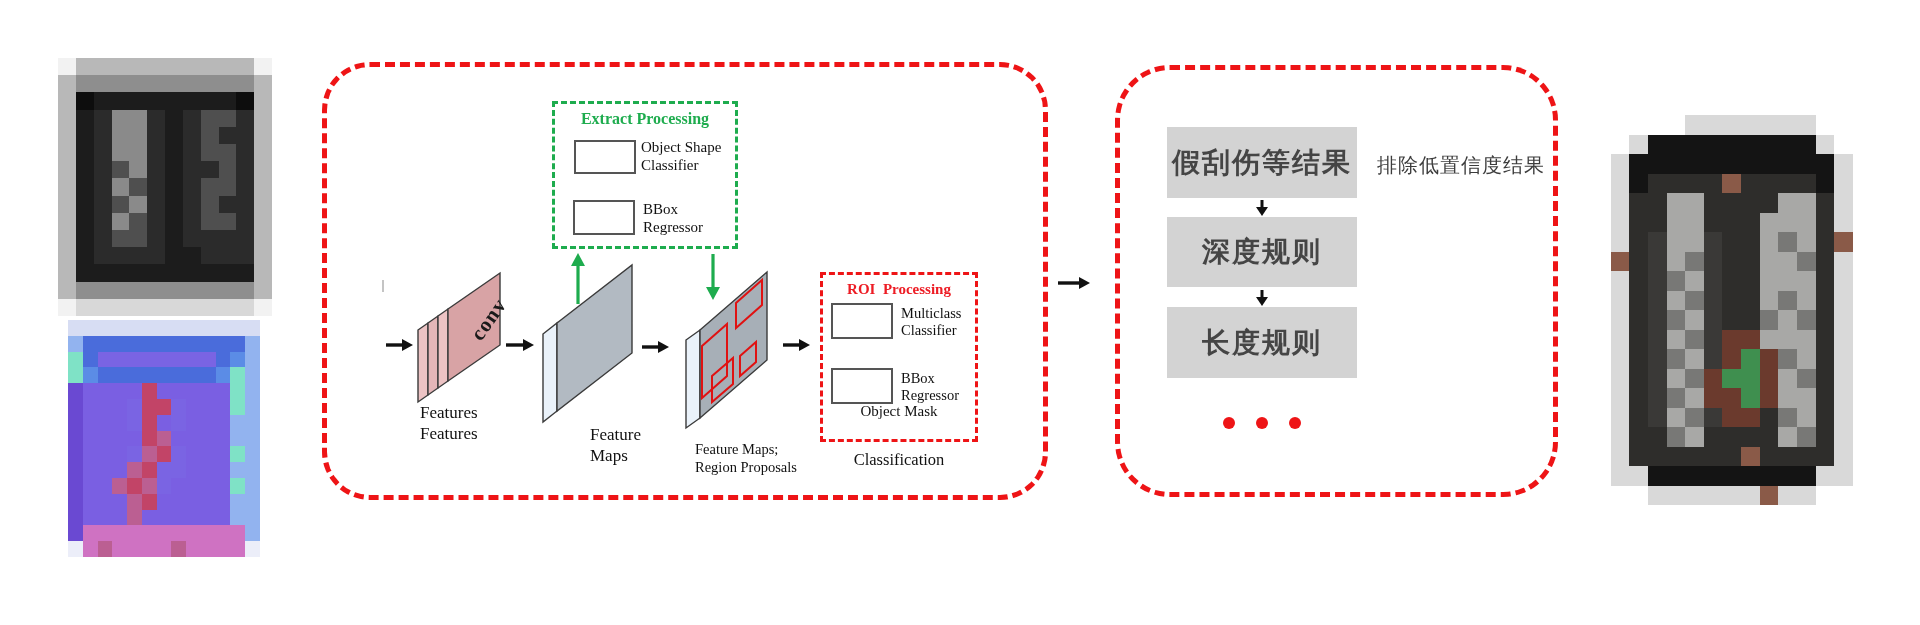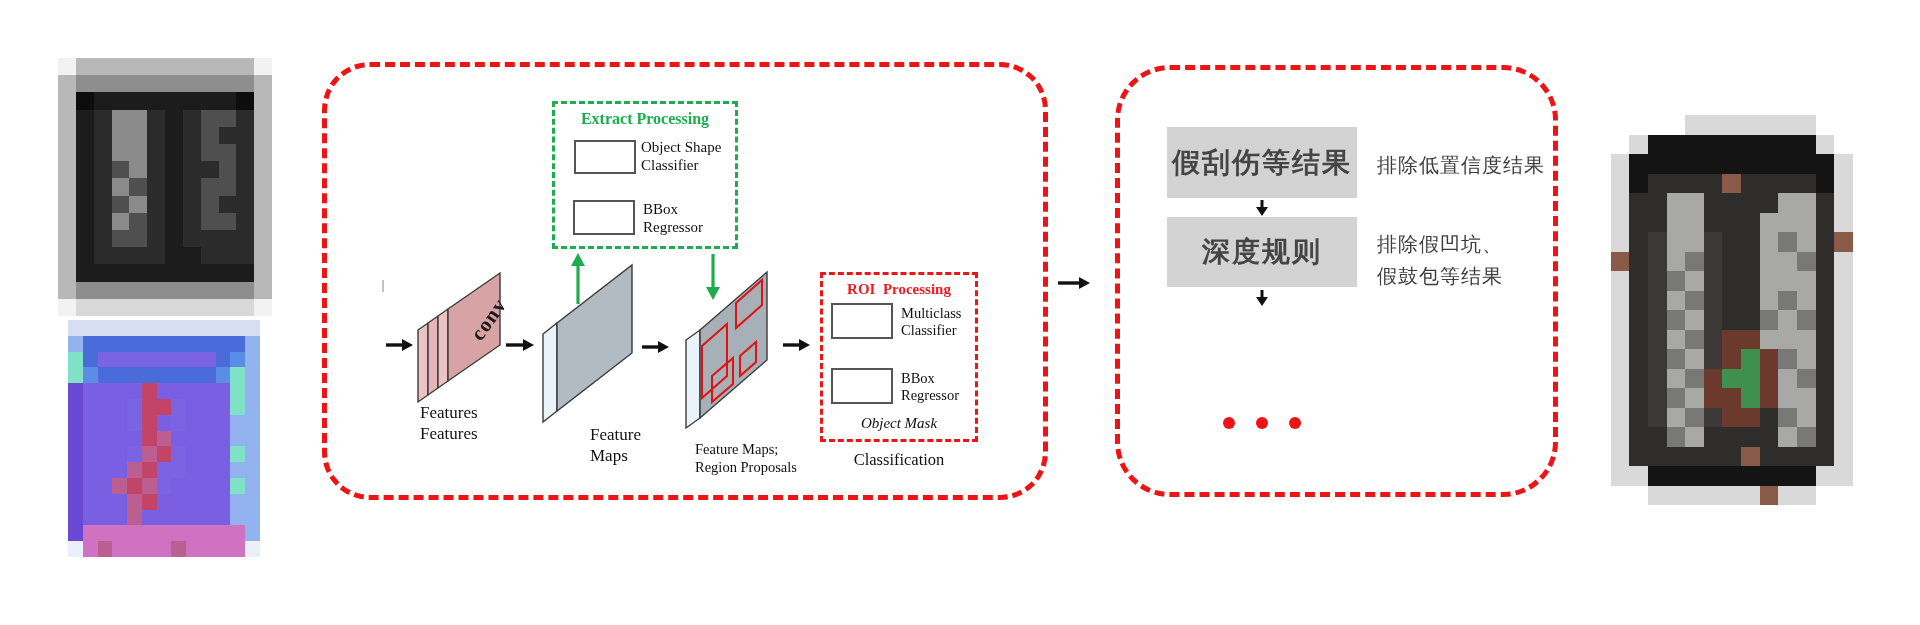--- a/index.html
+++ b/index.html
@@ -758,21 +758,21 @@
     <div class="wbox" style="left:8px;top:28px;width:62px;height:36px;"></div>
     <div class="slbl" style="left:78px;top:30px;font-size:14.5px;">
       <div>Multiclass</div>
       <div>Classifier</div>
     </div>
     <div class="wbox" style="left:8px;top:93px;width:62px;height:36px;"></div>
     <div class="slbl" style="left:78px;top:95px;font-size:14.5px;">
       <div>BBox</div>
       <div>Regressor</div>
     </div>
-    <div class="objmask" style="top:140px;font-style:italic;">Object Mask</div>
+    <div class="objmask" style="top:128px;">Object Mask</div>
   </div>
   <div class="classif" style="left:820px;top:450px;width:158px;">Classification</div>
 
   <svg class="abs" style="left:0;top:0;" width="1920" height="625" viewBox="0 0 1920 625">
 
     <line x1="383" y1="280" x2="383" y2="292" stroke="#c4c4c4" stroke-width="2"></line>
 
     <g stroke="#3b3b3b" stroke-width="1.4">
       <polygon points="418,330 428,323 428,395 418,402" fill="#ecc3c4"></polygon>
       <polygon points="428,323 438,316 438,388 428,395" fill="#e4b6b8"></polygon>
@@ -840,30 +840,27 @@
     <div class="rule-note" style="left:257px;top:82px;">
       <div>排除低置信度结果</div>
     </div>
 
     <svg class="abs" style="left:135px;top:130px;" width="14" height="16" viewBox="0 0 14 16">
       <line x1="7" y1="0" x2="7" y2="8" stroke="#111" stroke-width="3"></line>
       <polygon points="1,7 13,7 7,16" fill="#111"></polygon>
     </svg>
 
     <div class="rule-box" style="left:47px;top:147px;width:190px;height:70px;">深度规则</div>
-    <div class="rule-note" style="left:257px;top:158px;line-height:32px;">
-      <div>排除假凹坑、</div>
-      <div>假鼓包等结果</div>
-    </div>
 
     <svg class="abs" style="left:135px;top:220px;" width="14" height="16" viewBox="0 0 14 16">
       <line x1="7" y1="0" x2="7" y2="8" stroke="#111" stroke-width="3"></line>
       <polygon points="1,7 13,7 7,16" fill="#111"></polygon>
     </svg>
 
+    <div class="rule-box" style="left:47px;top:237px;width:190px;height:71px;">长度规则</div>
 
     <div>
       <span class="dot" style="left:103px;top:347px;"></span>
       <span class="dot" style="left:136px;top:347px;"></span>
       <span class="dot" style="left:169px;top:347px;"></span>
     </div>
   </div>
 
 </div>
 

